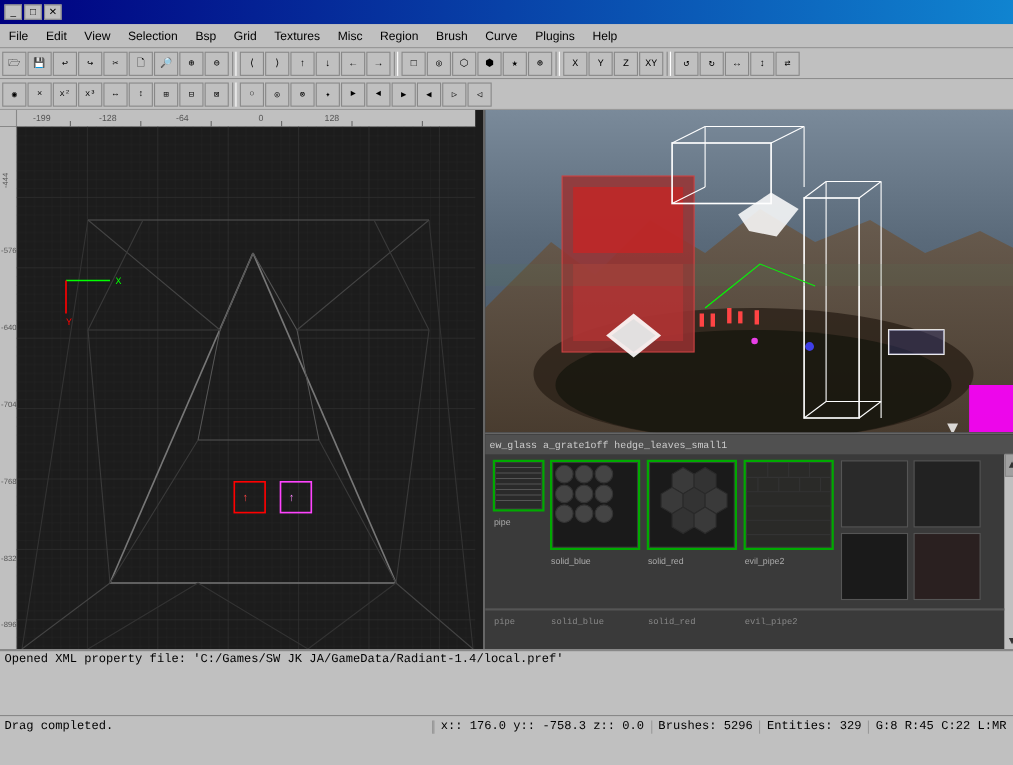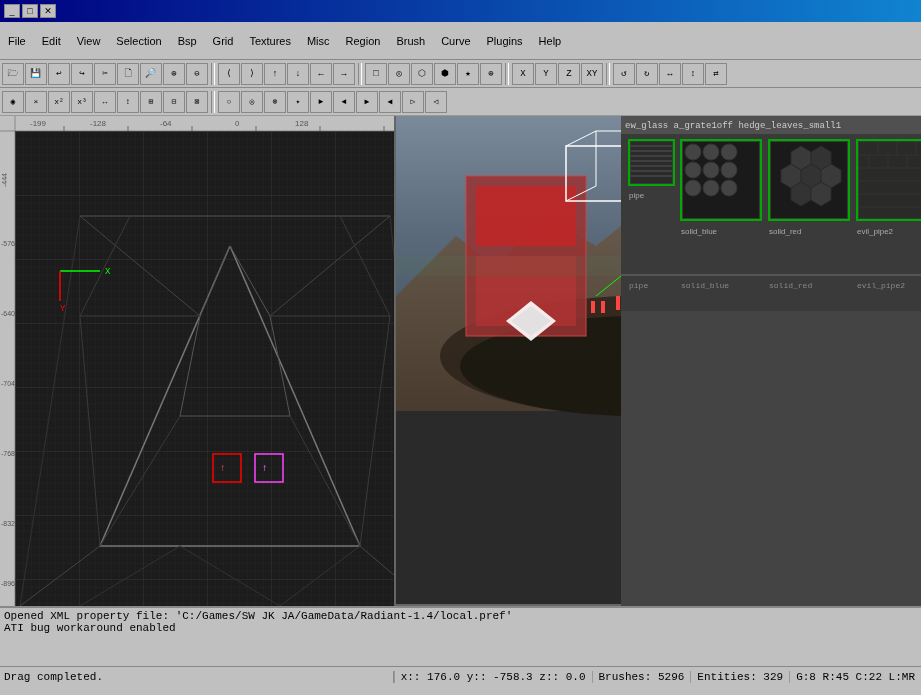--- a/index.html
+++ b/index.html
@@ -24,21 +24,21 @@
       width: 16px; height: 14px;
       font-size: 9px;
       display: flex; align-items: center; justify-content: center;
       cursor: pointer;
       color: black;
     }
 
     
     #menubar {
       background: #c0c0c0;
-      height: 38px;
+      height: 22px;
       display: flex;
       align-items: center;
       border-bottom: 1px solid #888;
       font-family: Arial, sans-serif;
       font-size: 11px;
     }
     .menu-item {
       padding: 2px 8px;
       cursor: pointer;
       height: 100%;
@@ -85,33 +85,33 @@
 
     
     #viewports {
       display: flex;
       height: 490px;
       background: #444;
     }
 
     
     #view-2d {
-      width: 396px;
+      width: 441px;
       height: 490px;
       background: #1a1a1a;
       position: relative;
       overflow: hidden;
       border-right: 2px solid #666;
     }
 
     
     #view-right {
       flex: 1;
       display: flex;
-      flex-direction: row;
+      flex-direction: column;
     }
 
     #view-3d {
       flex: 1;
       background: #2a2a2a;
       position: relative;
       overflow: hidden;
       border-bottom: 2px solid #666;
     }
 
@@ -518,21 +518,20 @@
         <text x="236" y="172" fill="#888" font-size="8" font-family="Courier New">evil_pipe2</text>
 
         <text x="200" y="402" fill="#666" font-size="8">. . . . . . . . .</text>
       </svg>
     </div>
   </div>
 </div>
 
 <div id="statusbar">
   <div>Opened XML property file: 'C:/Games/SW JK JA/GameData/Radiant-1.4/local.pref'</div>
-  <div>ATI bug workaround enabled</div>
 </div>
 
 <div id="bottom-status">
   <div class="status-left">Drag completed.</div>
   <div class="status-right">
     <div class="status-segment">x:: 176.0  y:: -758.3  z:: 0.0</div>
     <div class="status-segment">Brushes: 5296</div>
     <div class="status-segment">Entities: 329</div>
     <div class="status-segment">G:8 R:45 C:22 L:MR</div>
   </div>

